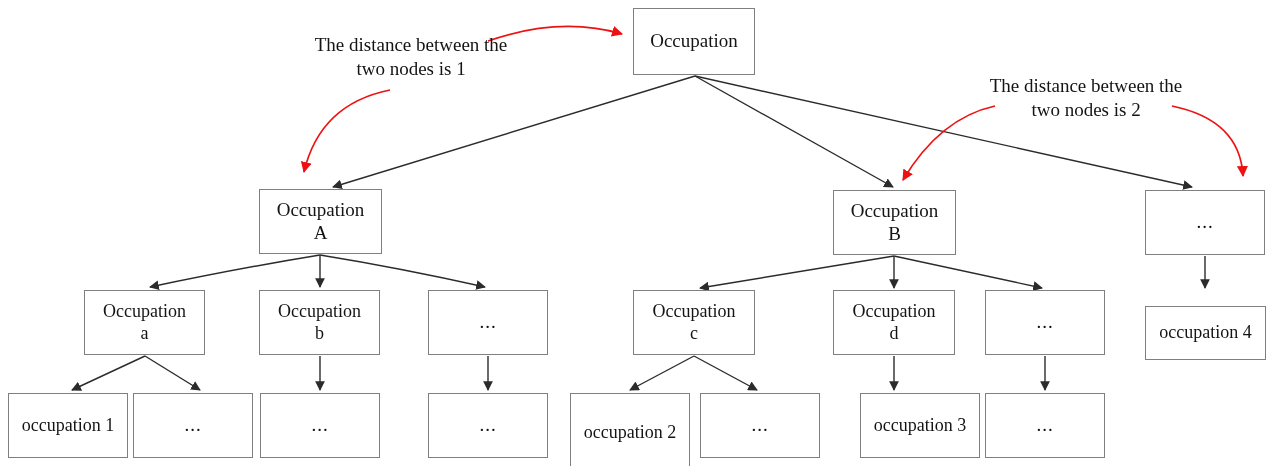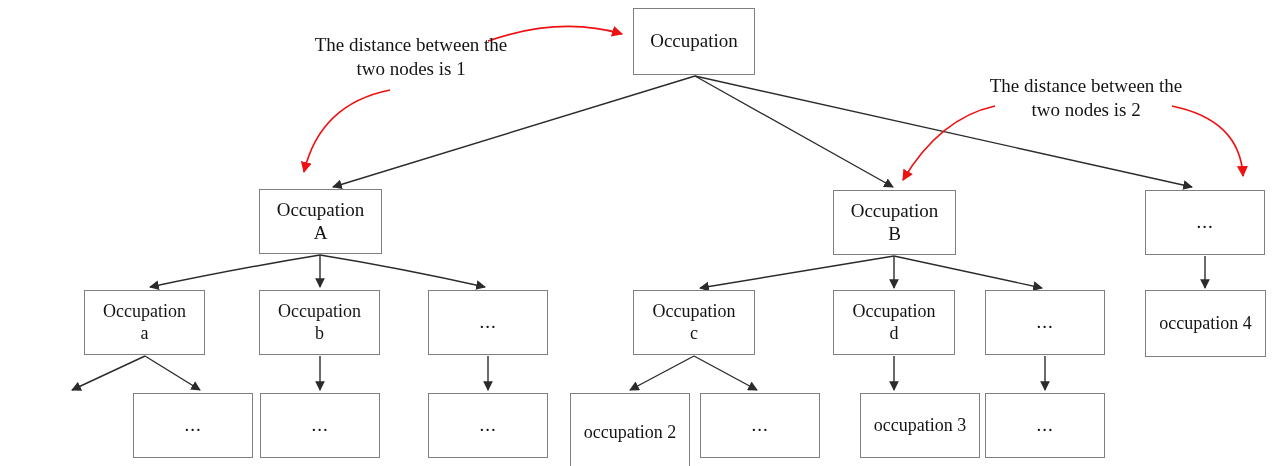--- a/index.html
+++ b/index.html
@@ -122,22 +122,23 @@
   <div class="node small-text" style="left:84px; top:290px; width:121px; height:65px;">Occupation
 a</div>
   <div class="node small-text" style="left:259px; top:290px; width:121px; height:65px;">Occupation
 b</div>
   <div class="node ellipsis" style="left:428px; top:290px; width:120px; height:65px;">...</div>
   <div class="node small-text" style="left:633px; top:290px; width:122px; height:65px;">Occupation
 c</div>
   <div class="node small-text" style="left:833px; top:290px; width:122px; height:65px;">Occupation
 d</div>
   <div class="node ellipsis" style="left:985px; top:290px; width:120px; height:65px;">...</div>
-  <div class="node small-text" style="left:1145px; top:290px; width:121px; height:67px;">occupation 4</div>
+  <div class="node small-text" style="left:1145px; top:306px; width:121px; height:54px;">occupation 4</div>
 
+  <div class="node small-text" style="left:8px; top:393px; width:120px; height:65px;">occupation 1</div>
   <div class="node ellipsis" style="left:133px; top:393px; width:120px; height:65px;">...</div>
   <div class="node ellipsis" style="left:260px; top:393px; width:120px; height:65px;">...</div>
   <div class="node ellipsis" style="left:428px; top:393px; width:120px; height:65px;">...</div>
   <div class="node small-text" style="left:570px; top:393px; width:120px; height:80px;">occupation 2</div>
   <div class="node ellipsis" style="left:700px; top:393px; width:120px; height:65px;">...</div>
   <div class="node small-text" style="left:860px; top:393px; width:120px; height:65px;">occupation 3</div>
   <div class="node ellipsis" style="left:985px; top:393px; width:120px; height:65px;">...</div>
 
 </div>
 

